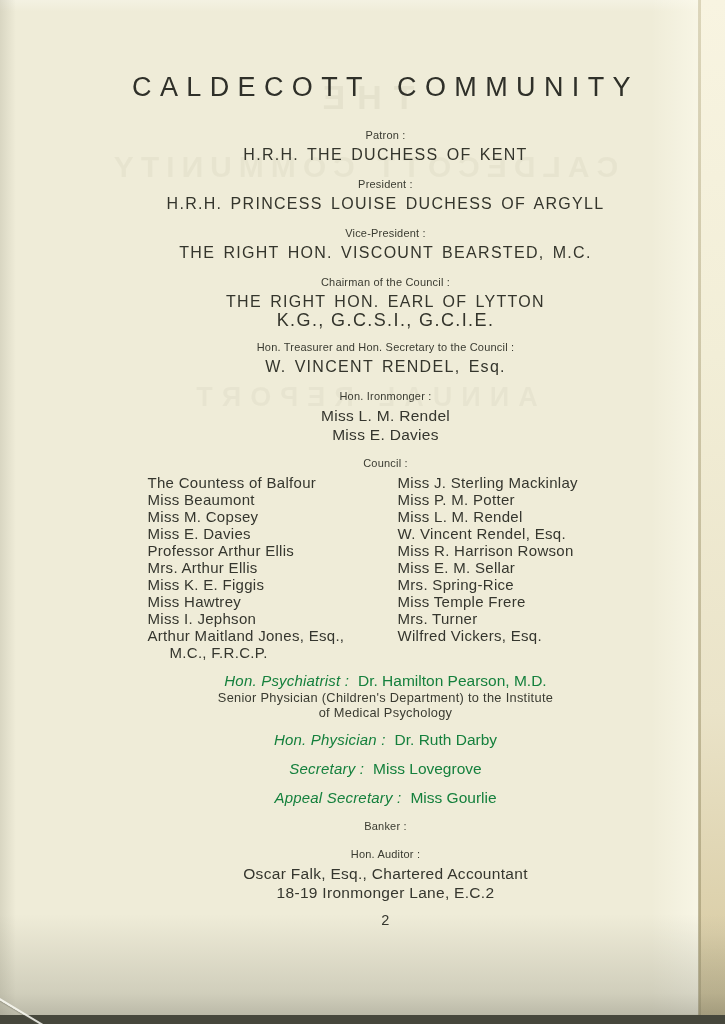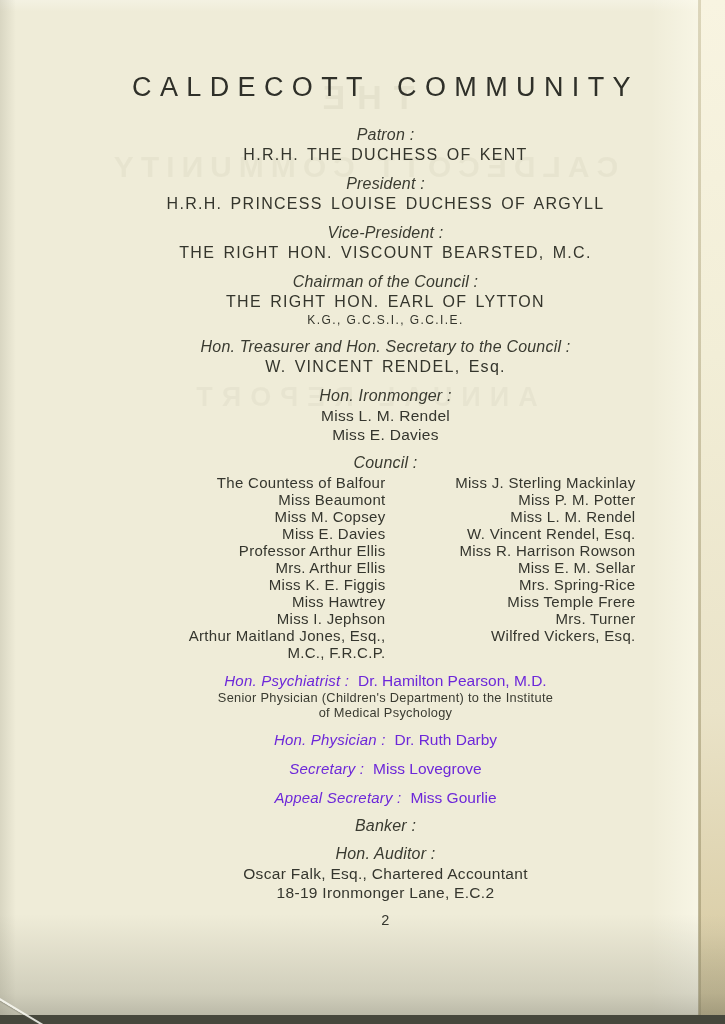--- a/index.html
+++ b/index.html
@@ -41,31 +41,31 @@
   .ghost-2 { top:150px; font-size:30px; letter-spacing:7px;  opacity:0.055; }
   .ghost-3 { top:382px; font-size:27px; letter-spacing:9px;  opacity:0.05; }
 
   
   .content { position:absolute; left:58px; right:12px; top:0; padding-top:72px; text-align:center; }
 
   .title { margin:0 0 24px 0; font-weight:400; font-size:27px; line-height:30px;
            letter-spacing:0.31em; word-spacing:0.4em; color:#2f3029; white-space:nowrap; }
 
   .block   { margin:0 0 10px 0; }
-  .lbl     { font-style:italic; font-size:16px; line-height:18px; letter-spacing:0.2px; margin-bottom:1px; }
+  .lbl     { font-size:11px; line-height:18px; letter-spacing:0.2px; margin-bottom:1px; }
   .caps    { font-size:16px; line-height:20px; letter-spacing:1.3px; word-spacing:2.5px; color:#34352c; }
-  .honours { font-size:12px; line-height:16px; letter-spacing:1.4px; color:#34352c; }
+  .honours { font-size:18px; line-height:16px; letter-spacing:1.4px; color:#34352c; }
   .mixed   { font-size:15.5px; line-height:19px; letter-spacing:0.3px; color:#35362e; }
 
   .council-cols { display:flex; width:500px; margin:2px auto 0 auto; text-align:left; }
-  .council-col  { list-style:none; margin:0; padding:0; width:50%;text-align:right; }
+  .council-col  { list-style:none; margin:0; padding:0; width:50%; }
   .council-col li { font-size:15px; line-height:17px; letter-spacing:0.3px; padding-left:12px; color:#35362e; }
   .council-col li.carryover { padding-left:34px; }
 
-  .inline-row { margin:0 0 10px 0; font-size:15.5px; line-height:19px; color:#6d28d9; }
+  .inline-row { margin:0 0 10px 0; font-size:15.5px; line-height:19px; color:#15803d; }
   .inline-row .ilbl { font-style:italic; font-size:15px; margin-right:9px; letter-spacing:0.2px; }
   .notes { margin:1px 0 10px 0; }
   .note  { font-size:12.8px; line-height:14.5px; letter-spacing:0.3px; color:#3a3b31; }
 
   .pageno { margin-top:8px; font-size:14.5px; letter-spacing:0.5px; color:#35362e; }
 </style>
 </head>
 <body>
 
 <div class="page">

